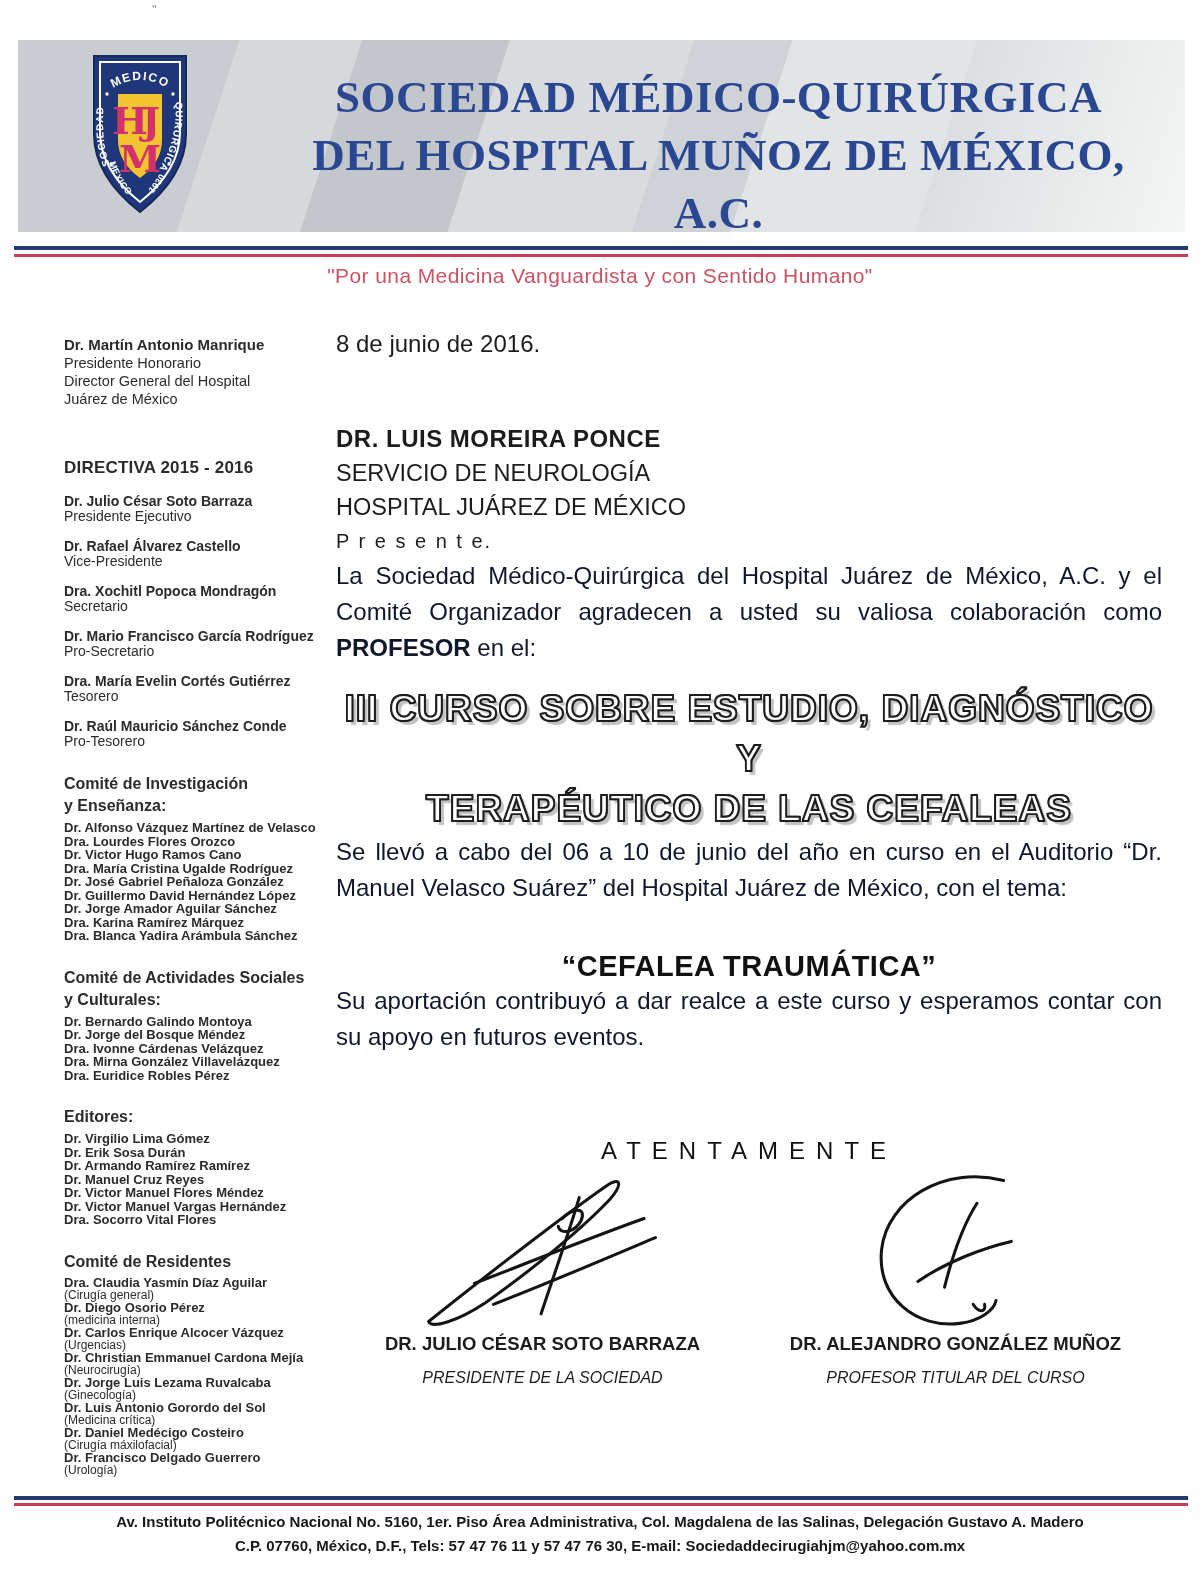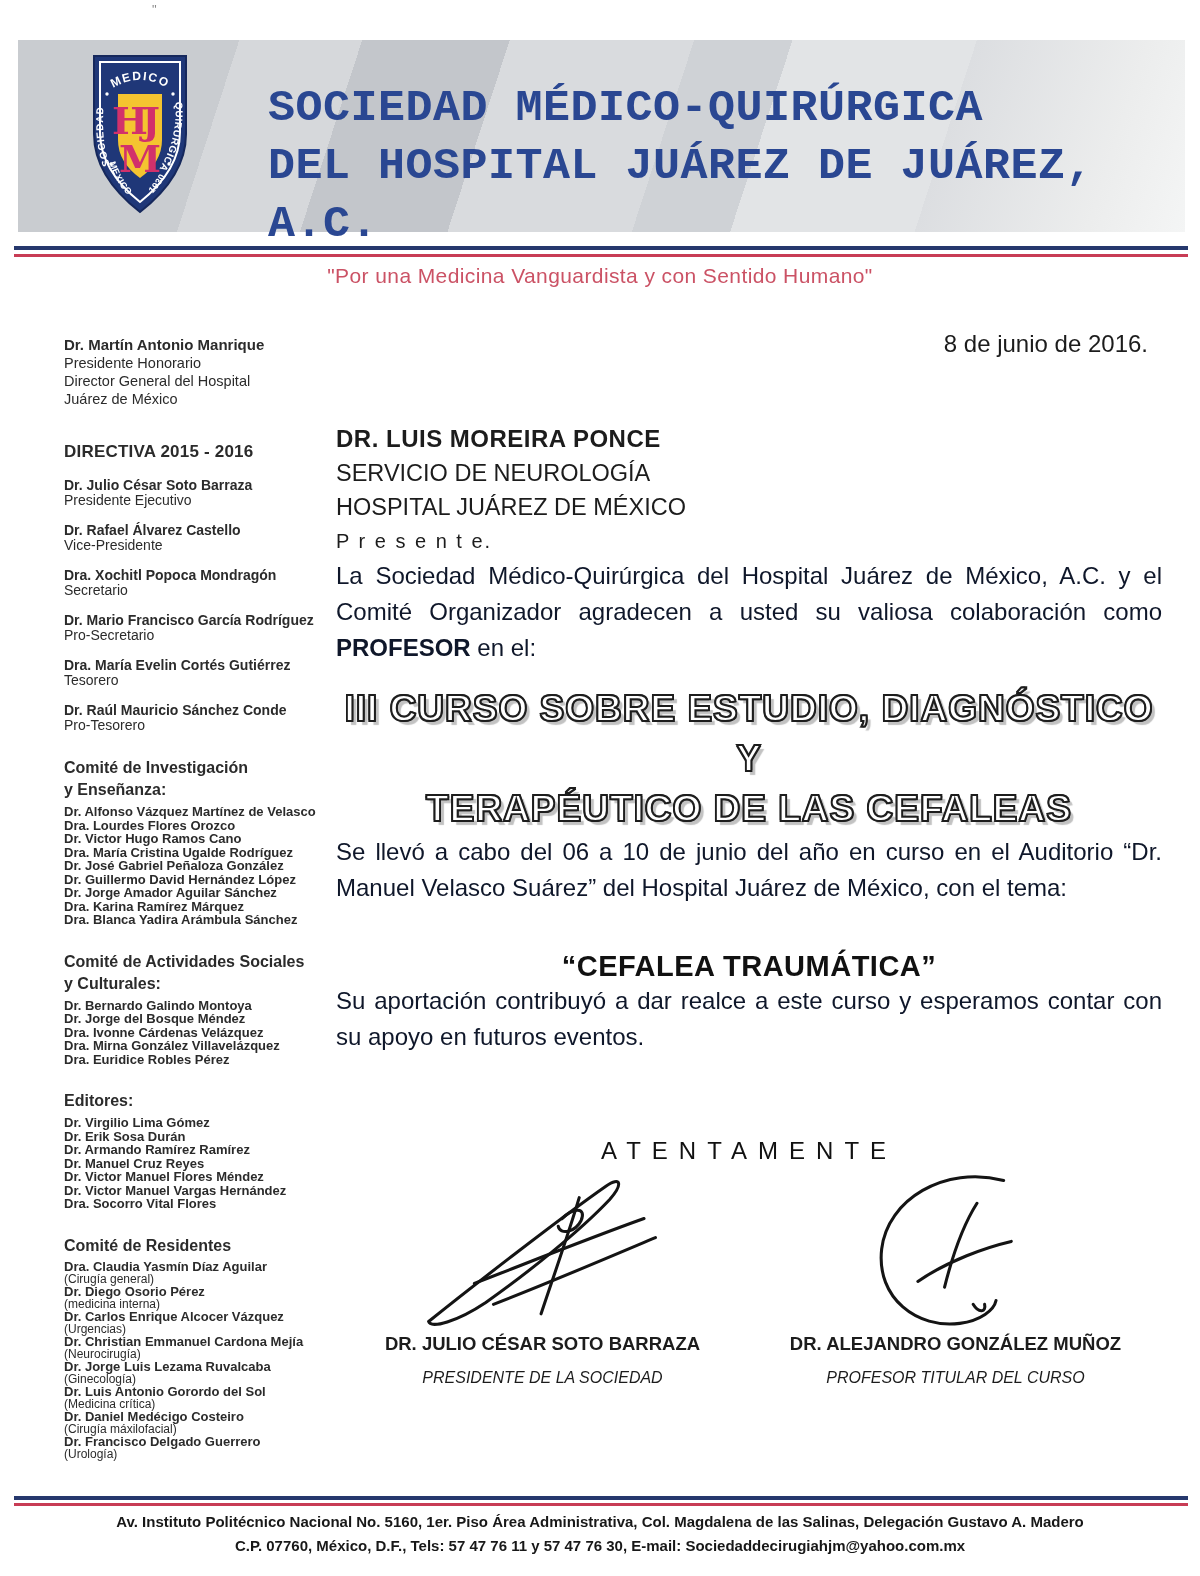--- a/index.html
+++ b/index.html
@@ -13,52 +13,52 @@
   .banner{position:absolute;left:18px;top:40px;width:1167px;height:192px;
     background:linear-gradient(108deg,
       #c9ccd0 0%, #c9ccd0 18%,
       #d6d8db 18%, #d6d8db 28%,
       #c3c6cb 28%, #c3c6cb 40%,
       #d9dbde 40%, #d9dbde 55%,
       #cfd2d6 55%, #cfd2d6 63%,
       #e2e4e6 63%, #e2e4e6 78%,
       #dcdee1 78%, #eceded 92%, #f4f5f5 100%);}
   .logo-svg{position:absolute;left:70px;top:8px;width:104px;height:172px;}
-  .org-title{position:absolute;left:250px;right:16px;top:40px;
-    font-family:Liberation Mono, monospace;font-weight:700;color:#2a4792;
+  .org-title{position:absolute;left:250px;right:16px;top:28px;text-align:center;
+    font-family:Liberation Serif, serif;font-weight:700;color:#2a4792;
     font-size:45px;line-height:58px;letter-spacing:0.5px;}
 
   
   .rule{position:absolute;left:14px;right:12px;}
   .rule-navy{height:4px;background:#26386d;}
   .rule-red{height:2.5px;background:#c83c55;}
   .tr-navy{top:246px;} .tr-red{top:254px;}
   .fr-navy{top:1496px;} .fr-red{top:1503px;}
 
   .motto{position:absolute;left:0;right:0;top:264px;text-align:center;
     font-size:21px;color:#cb5265;letter-spacing:0.4px;}
 
   
   .sidebar{position:absolute;left:64px;top:336px;width:300px;color:#2b2b2b;}
   .hon-name{font-weight:700;font-size:15px;line-height:18px;white-space:nowrap;}
   .hon-line{font-size:14.5px;line-height:18px;}
-  .directiva{margin-top:34px;font-weight:700;font-size:17px;letter-spacing:0.2px;}
+  .directiva{margin-top:50px;font-weight:700;font-size:17px;letter-spacing:0.2px;}
   .board{margin-top:16px;}
   .sb-entry{margin-bottom:15px;white-space:nowrap;}
   .sb-name{font-weight:700;font-size:14px;line-height:15px;}
   .sb-role{font-size:14px;line-height:15px;}
   .cmte{margin-top:24px;font-weight:700;font-size:16px;line-height:22px;white-space:nowrap;}
   .members{margin-top:4px;}
   .member{font-weight:700;font-size:13px;line-height:13.5px;white-space:nowrap;}
   .res-name{font-weight:700;font-size:13px;line-height:12.6px;white-space:nowrap;}
   .res-spec{font-size:12px;line-height:12.4px;white-space:nowrap;}
 
   
   .main{position:absolute;left:336px;top:330px;width:826px;}
-  .date{text-align:right;padding-right:14px;font-size:24px;}
+  .date{padding-right:14px;font-size:24px;}
   .recipient{margin-top:64px;line-height:34px;}
   .r1{font-weight:700;font-size:24px;letter-spacing:0.5px;}
   .r2{font-size:23.5px;}
   .r4{font-size:20px;letter-spacing:2px;}
   p.body-p{margin:0;text-align:justify;font-size:24px;line-height:36px;color:#0f172a;}
   .p1{margin-top:28px;}
   .p2{margin-top:26px;}
   .p3{margin-top:62px;}
   .course{margin-top:18px;text-align:center;font-weight:700;
     font-size:37px;line-height:50px;letter-spacing:1px;color:#ffffff;
@@ -115,21 +115,21 @@
         <circle cx="81" cy="116" r="1.7" fill="#fff"></circle>
       <path d="M30,46 H74 V92 Q74,114 52,130 Q30,114 30,92 Z" fill="#f4c430"></path>
       <g font-family="DejaVu Serif, serif" font-weight="700" fill="#d2316b" text-anchor="middle">
         <text x="42" y="86" font-size="38">H</text>
         <text x="63" y="86" font-size="38">J</text>
         <text x="52" y="124" font-size="38">M</text>
       </g>
     </svg>
     <div class="org-title">
       <div>SOCIEDAD MÉDICO-QUIRÚRGICA</div>
-      <div>DEL HOSPITAL JUÁREZ DE JUÁREZ, A.C.</div>
+      <div>DEL HOSPITAL MUÑOZ DE MÉXICO, A.C.</div>
     </div>
   </div>
 
   <div class="rule rule-navy tr-navy"></div>
   <div class="rule rule-red tr-red"></div>
   <div class="motto">"Por una Medicina Vanguardista y con Sentido Humano"</div>
 
   <aside class="sidebar">
     <div class="hon-name">Dr. Martín Antonio Manrique</div>
     <div>

